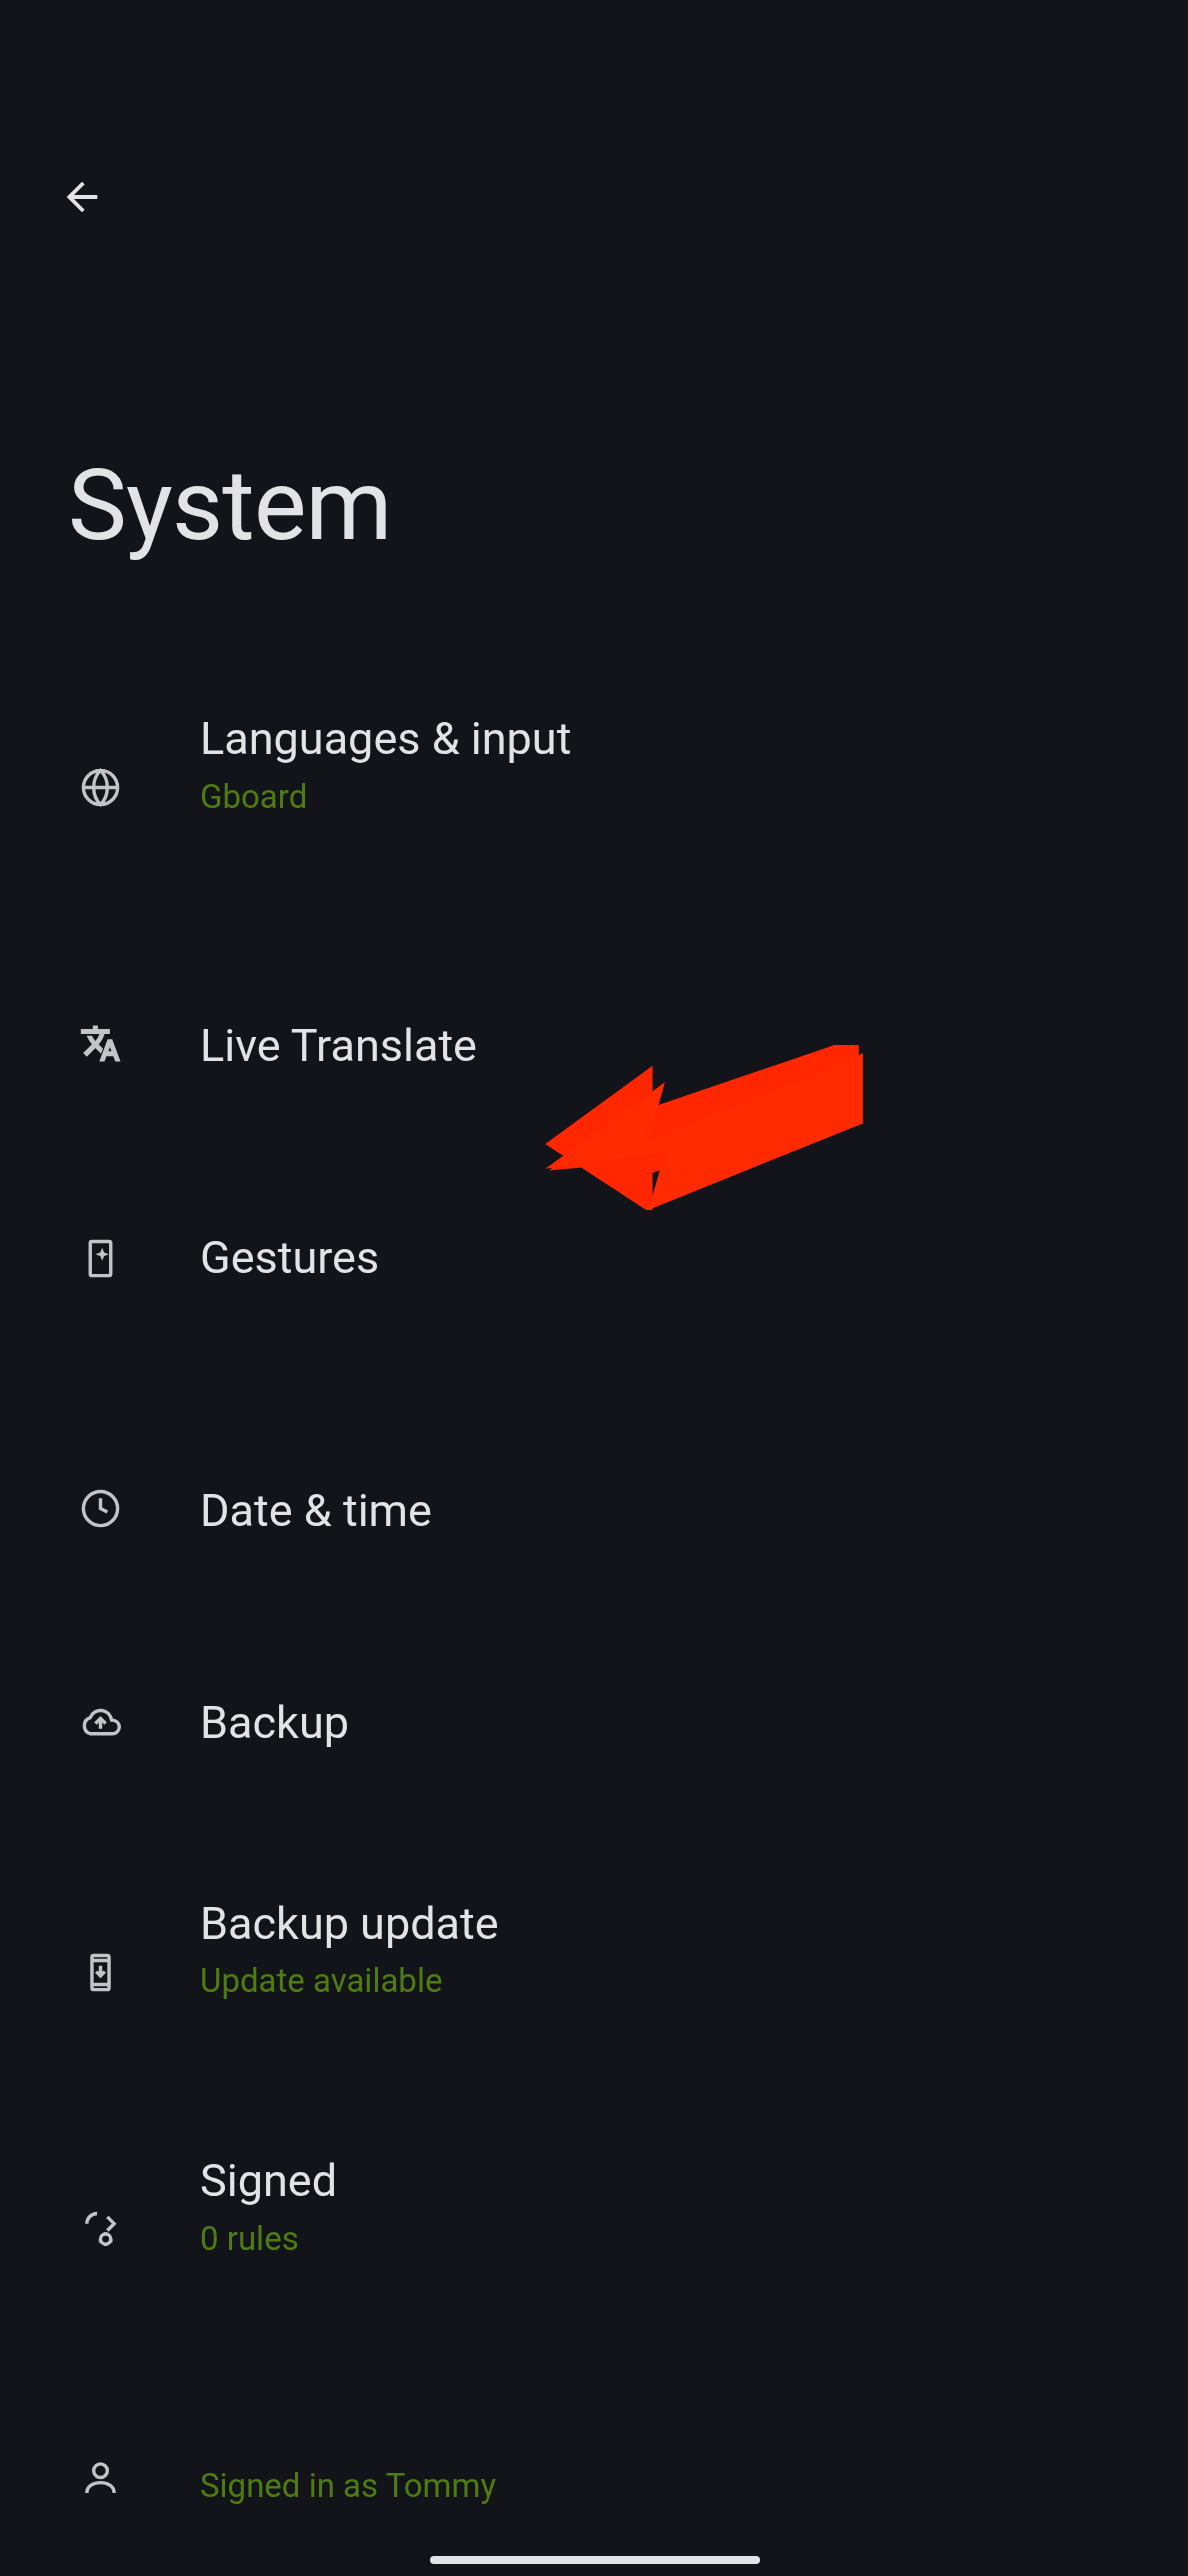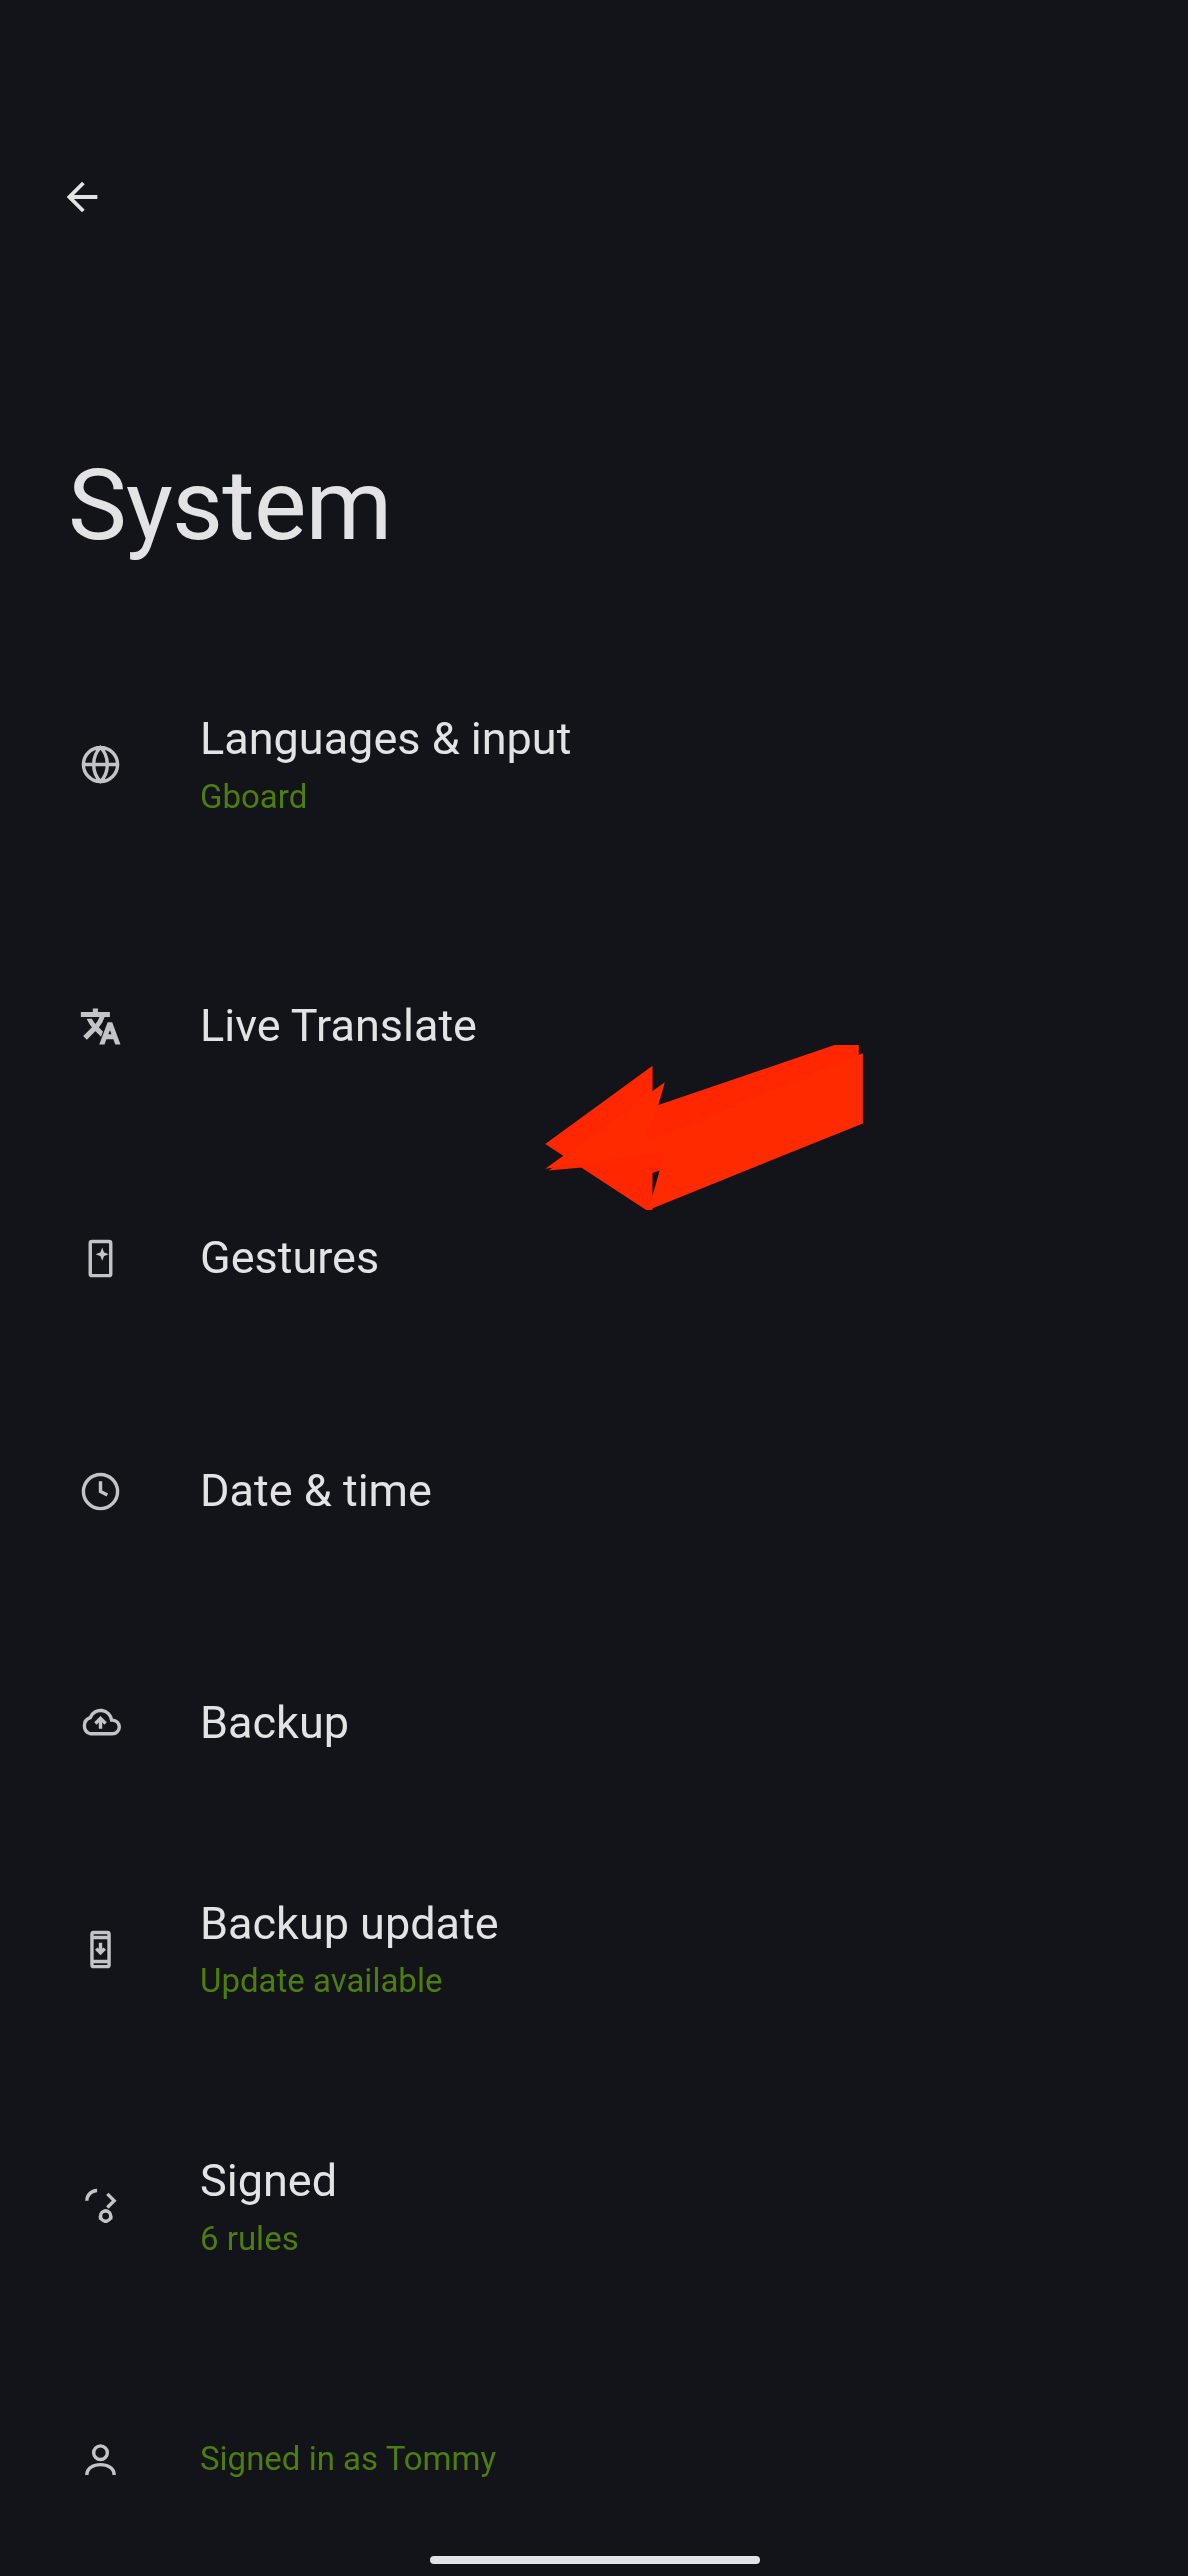--- a/index.html
+++ b/index.html
@@ -57,20 +57,21 @@
     .setting-item {
       display: flex;
       align-items: center;
       padding: 35px 0 35px 68px;
       cursor: pointer;
       min-height: 140px;
     }
     
     .setting-item.taller {
       min-height: 169px;
+      align-items: flex-end;
     }
     
     .icon-wrapper {
       width: 64px;
       height: 64px;
       display: flex;
       align-items: center;
       justify-content: center;
       margin-right: 68px;
       flex-shrink: 0;
@@ -242,21 +243,21 @@
   <div class="setting-item taller">
     <div class="icon-wrapper">
       <svg viewBox="0 0 24 24">
           <path fill="none" stroke-width="2" d="M4 8a6 6 0 0 1 6-6M16 4l4 4-4 4"></path>
           <circle cx="15" cy="17" r="3" fill="none" stroke-width="2"></circle>
           <path fill="none" stroke-width="2" d="M15 14v-1m0 7v1m3-3h1m-7 0H11"></path>
         </svg>
     </div>
     <div class="text-content">
       <div class="item-title">Signed</div>
-      <div class="item-subtitle">6 rules</div>
+      <div class="item-subtitle">0 rules</div>
     </div>
   </div>
 
   <div class="spacer-normal"></div>
 
   <div class="setting-item taller">
     <div class="icon-wrapper">
       <svg viewBox="0 0 24 24">
           <circle cx="12" cy="8" r="4" fill="none" stroke-width="2"></circle>
           <path fill="none" stroke-width="2" d="M4 21c0-4 4-6 8-6s8 2 8 6"></path>

